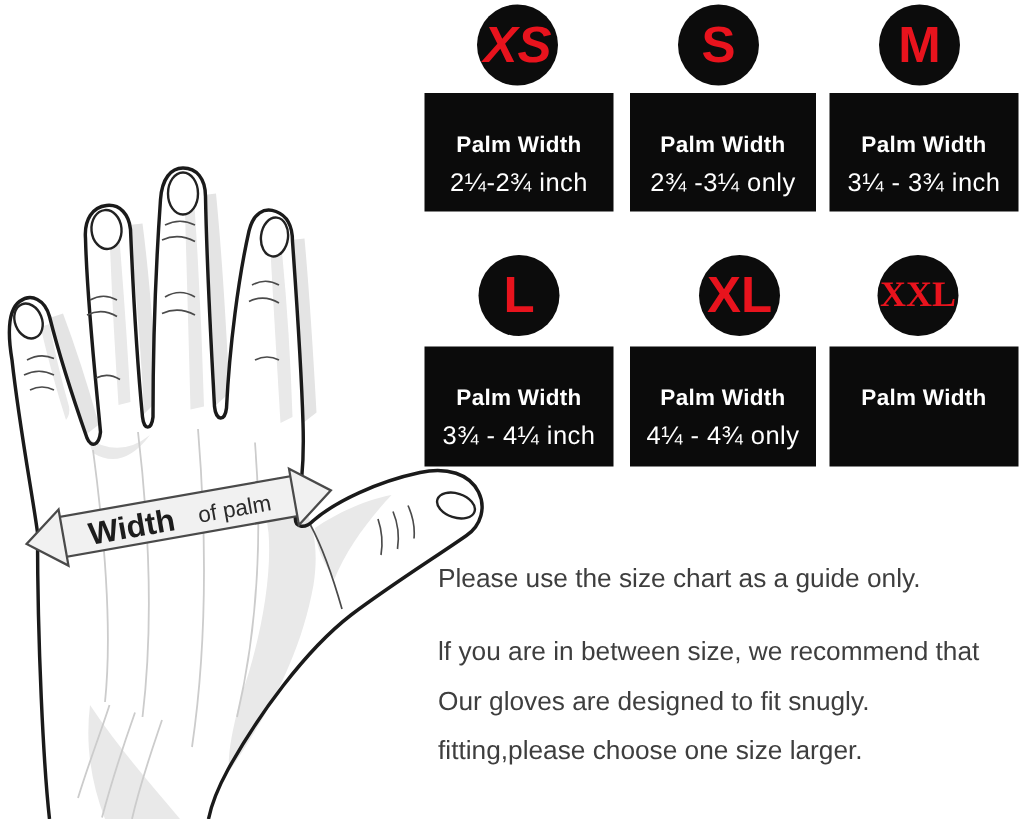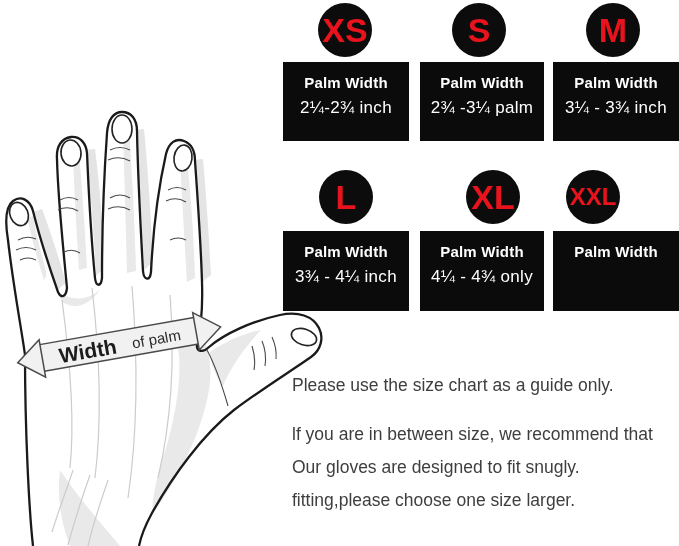--- a/index.html
+++ b/index.html
@@ -15,21 +15,21 @@
   .badge{
     position:absolute;width:54px;height:54px;border-radius:50%;
     background:#0c0c0c;display:flex;align-items:center;justify-content:center;
     color:#e8131d;font-weight:bold;font-size:34px;letter-spacing:0px;
   }
   .badge.small-label{font-size:24px;}
 
   
   .sizebox{
     position:absolute;background:#0b0b0b;color:#ffffff;text-align:center;
-    box-sizing:border-box;padding-top:12px;
+    box-sizing:border-box;padding-top:26px;
   }
   .sizebox .palm{font-size:15px;font-weight:bold;letter-spacing:0.2px;}
   .sizebox .range{font-size:17px;font-weight:normal;margin-top:7px;letter-spacing:0.3px;text-align:center;}
 
   
   .r0.box{top:62px;height:79px;}
   .r1.box{top:231px;height:80px;}
   .c0.box{left:283px;width:126px;}
   .c1.box{left:420px;width:124px;}
   .c2.box{left:553px;width:126px;}
@@ -42,50 +42,50 @@
   .notes .para1{margin-bottom:16px;}
   .notes div{white-space:nowrap;}
 
   .hand-svg{position:absolute;left:0;top:0;z-index:3;pointer-events:none;}
 </style>
 </head>
 <body>
 
 <div class="canvas">
 
-  <div class="badge" style="left:318px;top:3px;">
+  <div class="badge" style="left:318px;top:3px;font-style:italic;">
       <span>XS</span>
     </div>
   <div class="badge" style="left:452px;top:3px;">
       <span>S</span>
     </div>
   <div class="badge" style="left:586px;top:3px;">
       <span>M</span>
     </div>
 
   <div class="sizebox box r0 c0">
     <div class="palm">Palm Width</div>
     <div class="range">2¼-2¾ inch</div>
   </div>
   <div class="sizebox box r0 c1">
     <div class="palm">Palm Width</div>
-    <div class="range">2¾ -3¼ palm</div>
+    <div class="range">2¾ -3¼ only</div>
   </div>
   <div class="sizebox box r0 c2">
     <div class="palm">Palm Width</div>
     <div class="range">3¼ - 3¾ inch</div>
   </div>
 
   <div class="badge" style="left:319px;top:170px;">
       <span>L</span>
     </div>
   <div class="badge" style="left:450px;top:170px;margin-left:16px;">
       <span>XL</span>
     </div>
-  <div class="badge small-label" style="left:566px;top:170px;">
+  <div class="badge small-label" style="left:585px;top:170px;font-family:Liberation Serif, serif;">
       <span>XXL</span>
     </div>
 
   <div class="sizebox box r1 c0">
     <div class="palm">Palm Width</div>
     <div class="range">3¾ - 4¼ inch</div>
   </div>
   <div class="sizebox box r1 c1">
     <div class="palm">Palm Width</div>
     <div class="range">4¼ - 4¾ only</div>

